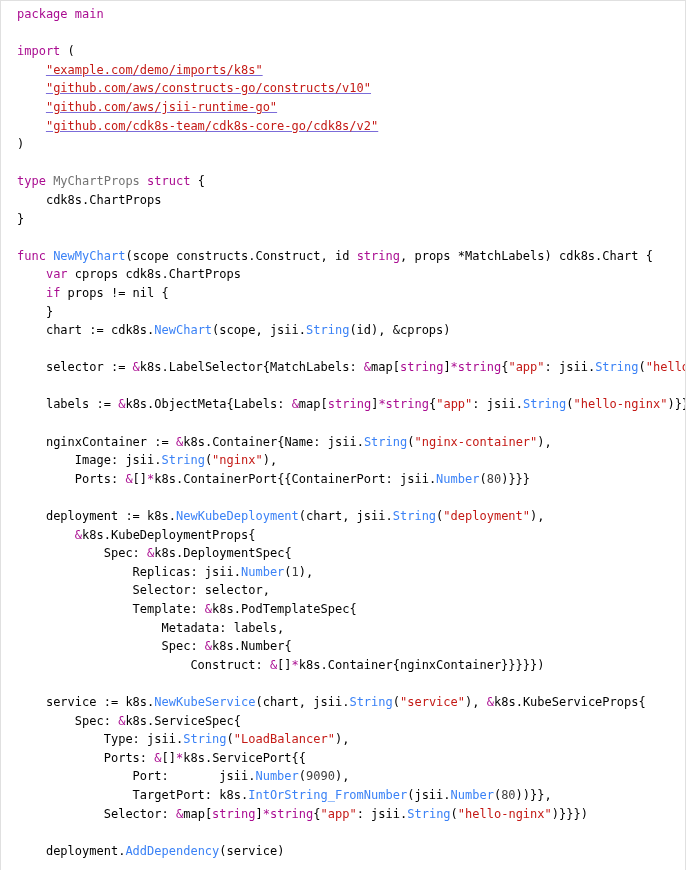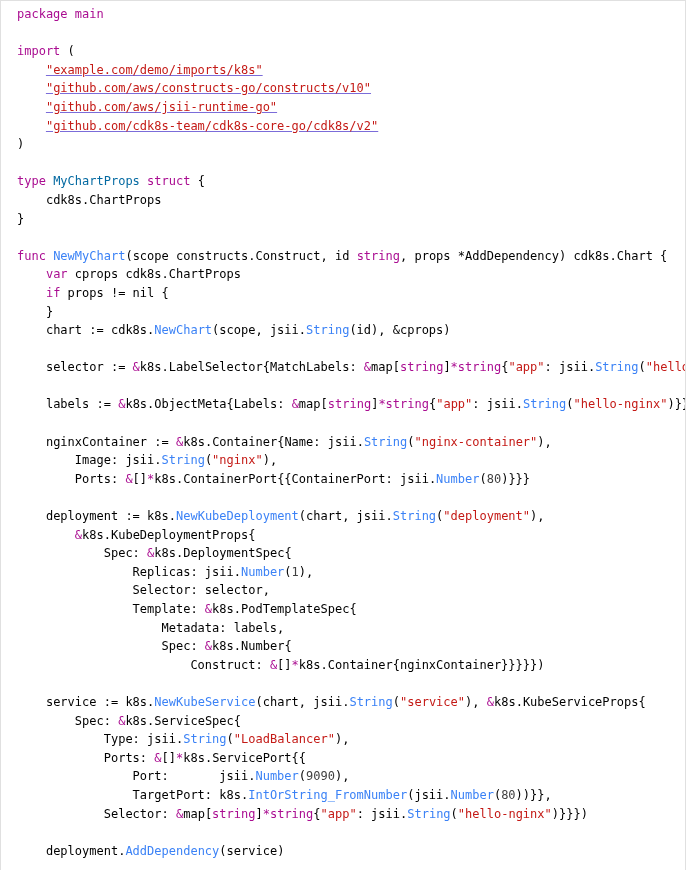--- a/index.html
+++ b/index.html
@@ -18,21 +18,21 @@
     box-sizing: border-box;
     padding: 4px 0;
   }
   pre {
     margin: 0;
     padding: 0 16px;
     white-space: pre;
     overflow: hidden;
   }
   .kw { color: #aa0d91; }
-  .typ { color: #0369a1; }
+  .typ { color: #737373; }
   .str { color: #c41a16; }          
   .strlink { color: #c41a16; text-decoration: underline; text-decoration-color: #7b6cd9; }
   .num { color: #404040; }          
   .amp { color: #aa0d91; }
   .mapkw { color: #000000; }
   .ident { color: #000000; }
   .call { color: #3b82f6; }
 </style>
 </head>
 <body>
@@ -44,21 +44,21 @@
     <span class="strlink">"example.com/demo/imports/k8s"</span>
     <span class="strlink">"github.com/aws/constructs-go/constructs/v10"</span>
     <span class="strlink">"github.com/aws/jsii-runtime-go"</span>
     <span class="strlink">"github.com/cdk8s-team/cdk8s-core-go/cdk8s/v2"</span>
 )
 
 <span class="kw">type</span> <span class="typ">MyChartProps</span> <span class="kw">struct</span> {
     <span class="ident">cdk8s.ChartProps</span>
 }
 
-<span class="kw">func</span> <span class="call">NewMyChart</span>(<span>scope</span> <span>constructs.Construct</span>, <span>id</span> <span class="kw">string</span>, <span>props</span> <span>*AddDependency</span>) <span>cdk8s.Chart</span> {
+<span class="kw">func</span> <span class="call">NewMyChart</span>(<span>scope</span> <span>constructs.Construct</span>, <span>id</span> <span class="kw">string</span>, <span>props</span> <span>*MatchLabels</span>) <span>cdk8s.Chart</span> {
     <span class="kw">var</span> <span>cprops</span> <span>cdk8s.ChartProps</span>
     <span class="kw">if</span> <span>props != nil</span> {
     }
     <span>chart</span> := <span>cdk8s</span>.<span class="call">NewChart</span>(scope, <span>jsii</span>.<span class="call">String</span>(id), <span>&amp;cprops</span>)
 
     <span>selector</span> := <span class="amp">&amp;</span><span>k8s</span>.<span>LabelSelector</span>{<span>MatchLabels</span>: <span class="amp">&amp;</span><span class="mapkw">map</span>[<span class="kw">string</span>]<span class="kw">*string</span>{<span class="str">"app"</span>: <span>jsii</span>.<span class="call">String</span>(<span class="str">"hello-nginx"</span>)}}
 
     <span>labels</span> := <span class="amp">&amp;</span><span>k8s</span>.<span>ObjectMeta</span>{<span>Labels</span>: <span class="amp">&amp;</span><span class="mapkw">map</span>[<span class="kw">string</span>]<span class="kw">*string</span>{<span class="str">"app"</span>: <span>jsii</span>.<span class="call">String</span>(<span class="str">"hello-nginx"</span>)}}
 
     <span>nginxContainer</span> := <span class="amp">&amp;</span><span>k8s</span>.<span>Container</span>{<span>Name</span>: <span>jsii</span>.<span class="call">String</span>(<span class="str">"nginx-container"</span>),

